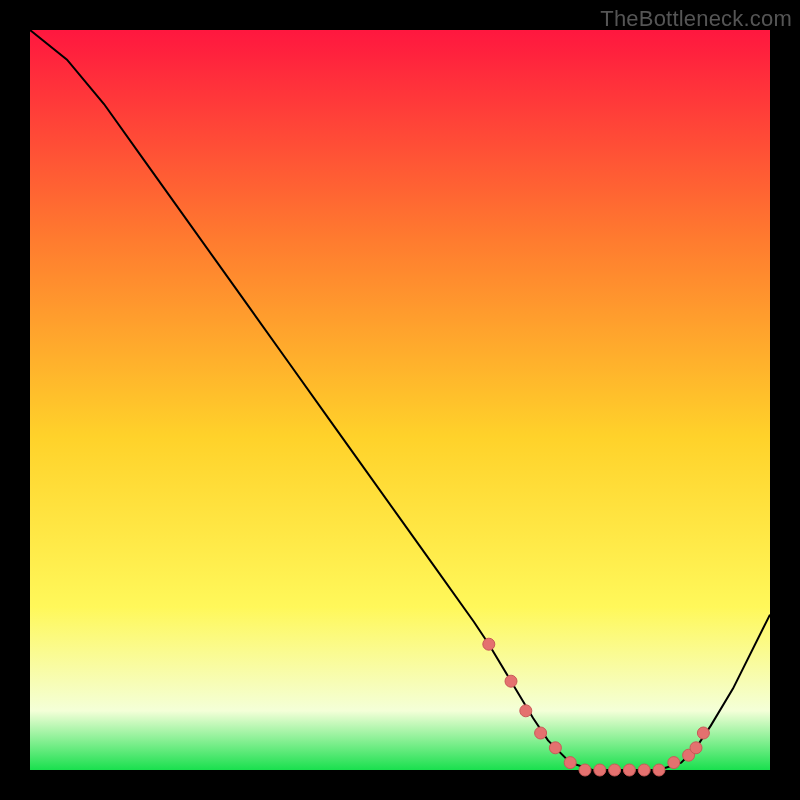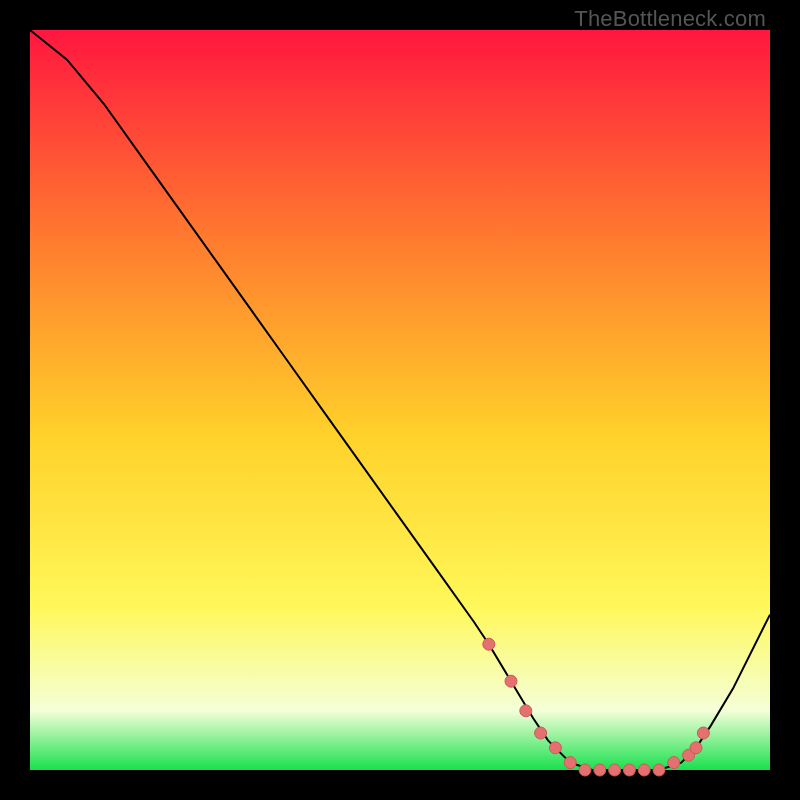--- a/index.html
+++ b/index.html
@@ -13,21 +13,21 @@
   }
   .frame {
     position: relative;
     width: 800px;
     height: 800px;
     background: #000;
   }
   .watermark {
     position: absolute;
     top: 6px;
-    right: 34px;
+    right: 8px;
     color: #555;
     font-size: 22px;
     font-weight: 500;
     letter-spacing: 0.2px;
     z-index: 20;
   }
   svg.plot {
     position: absolute;
     left: 0;
     top: 0;

